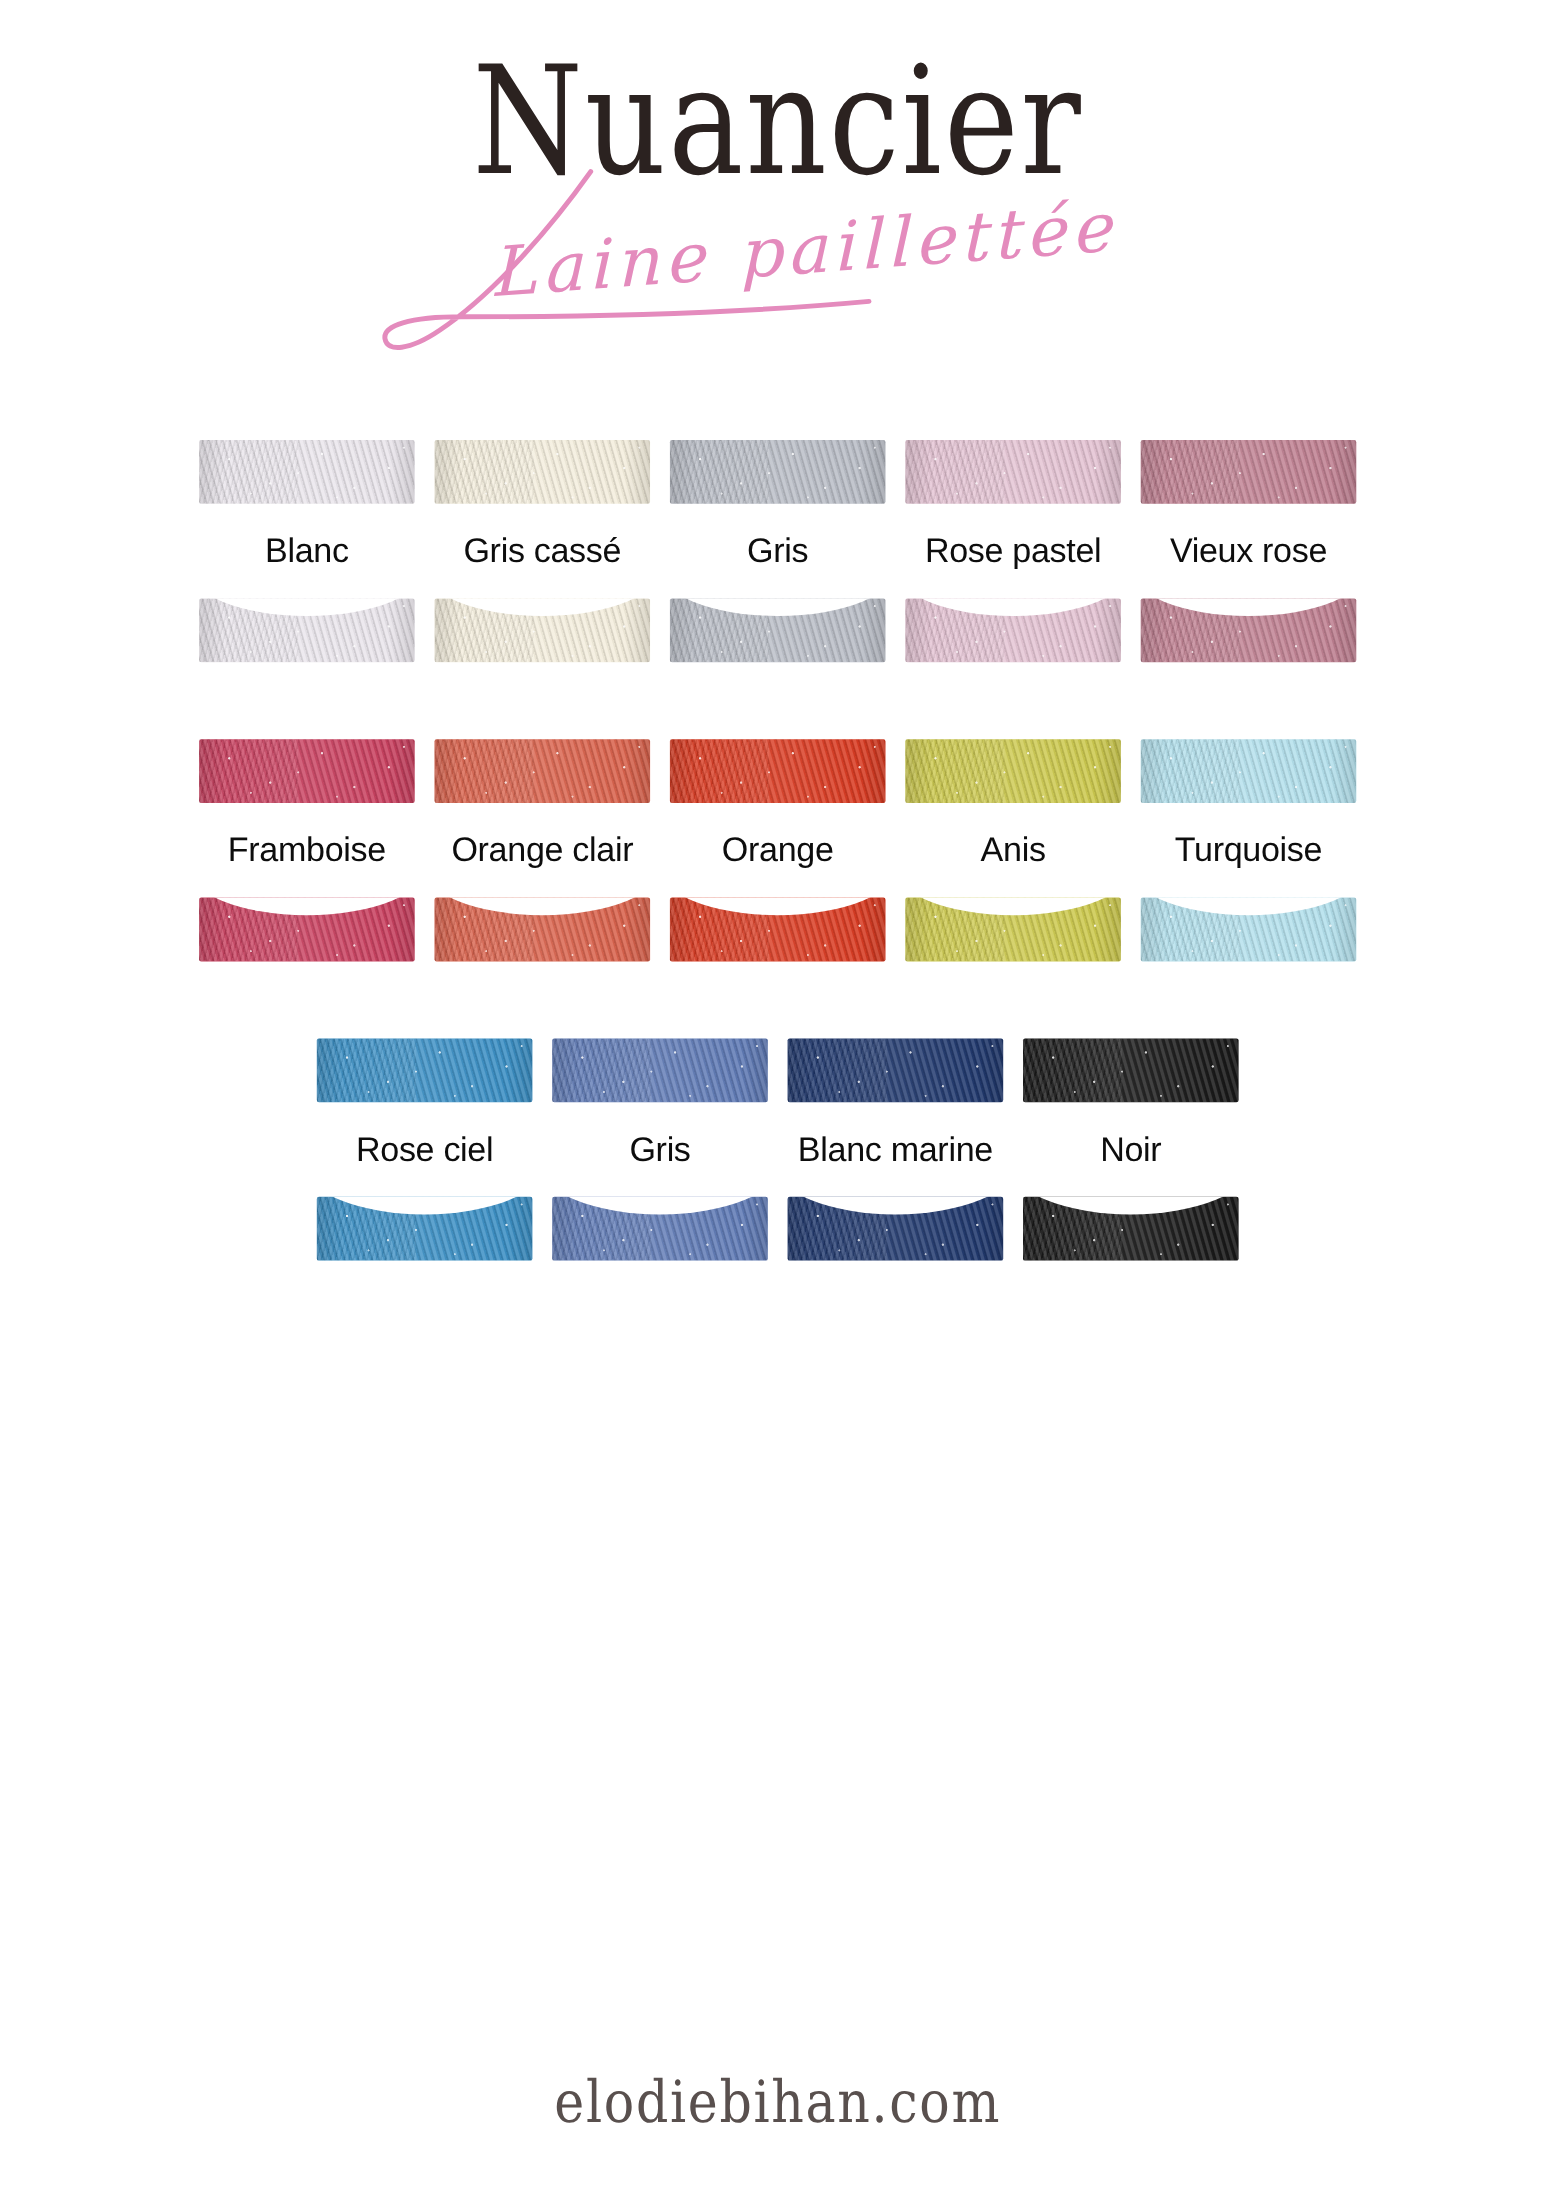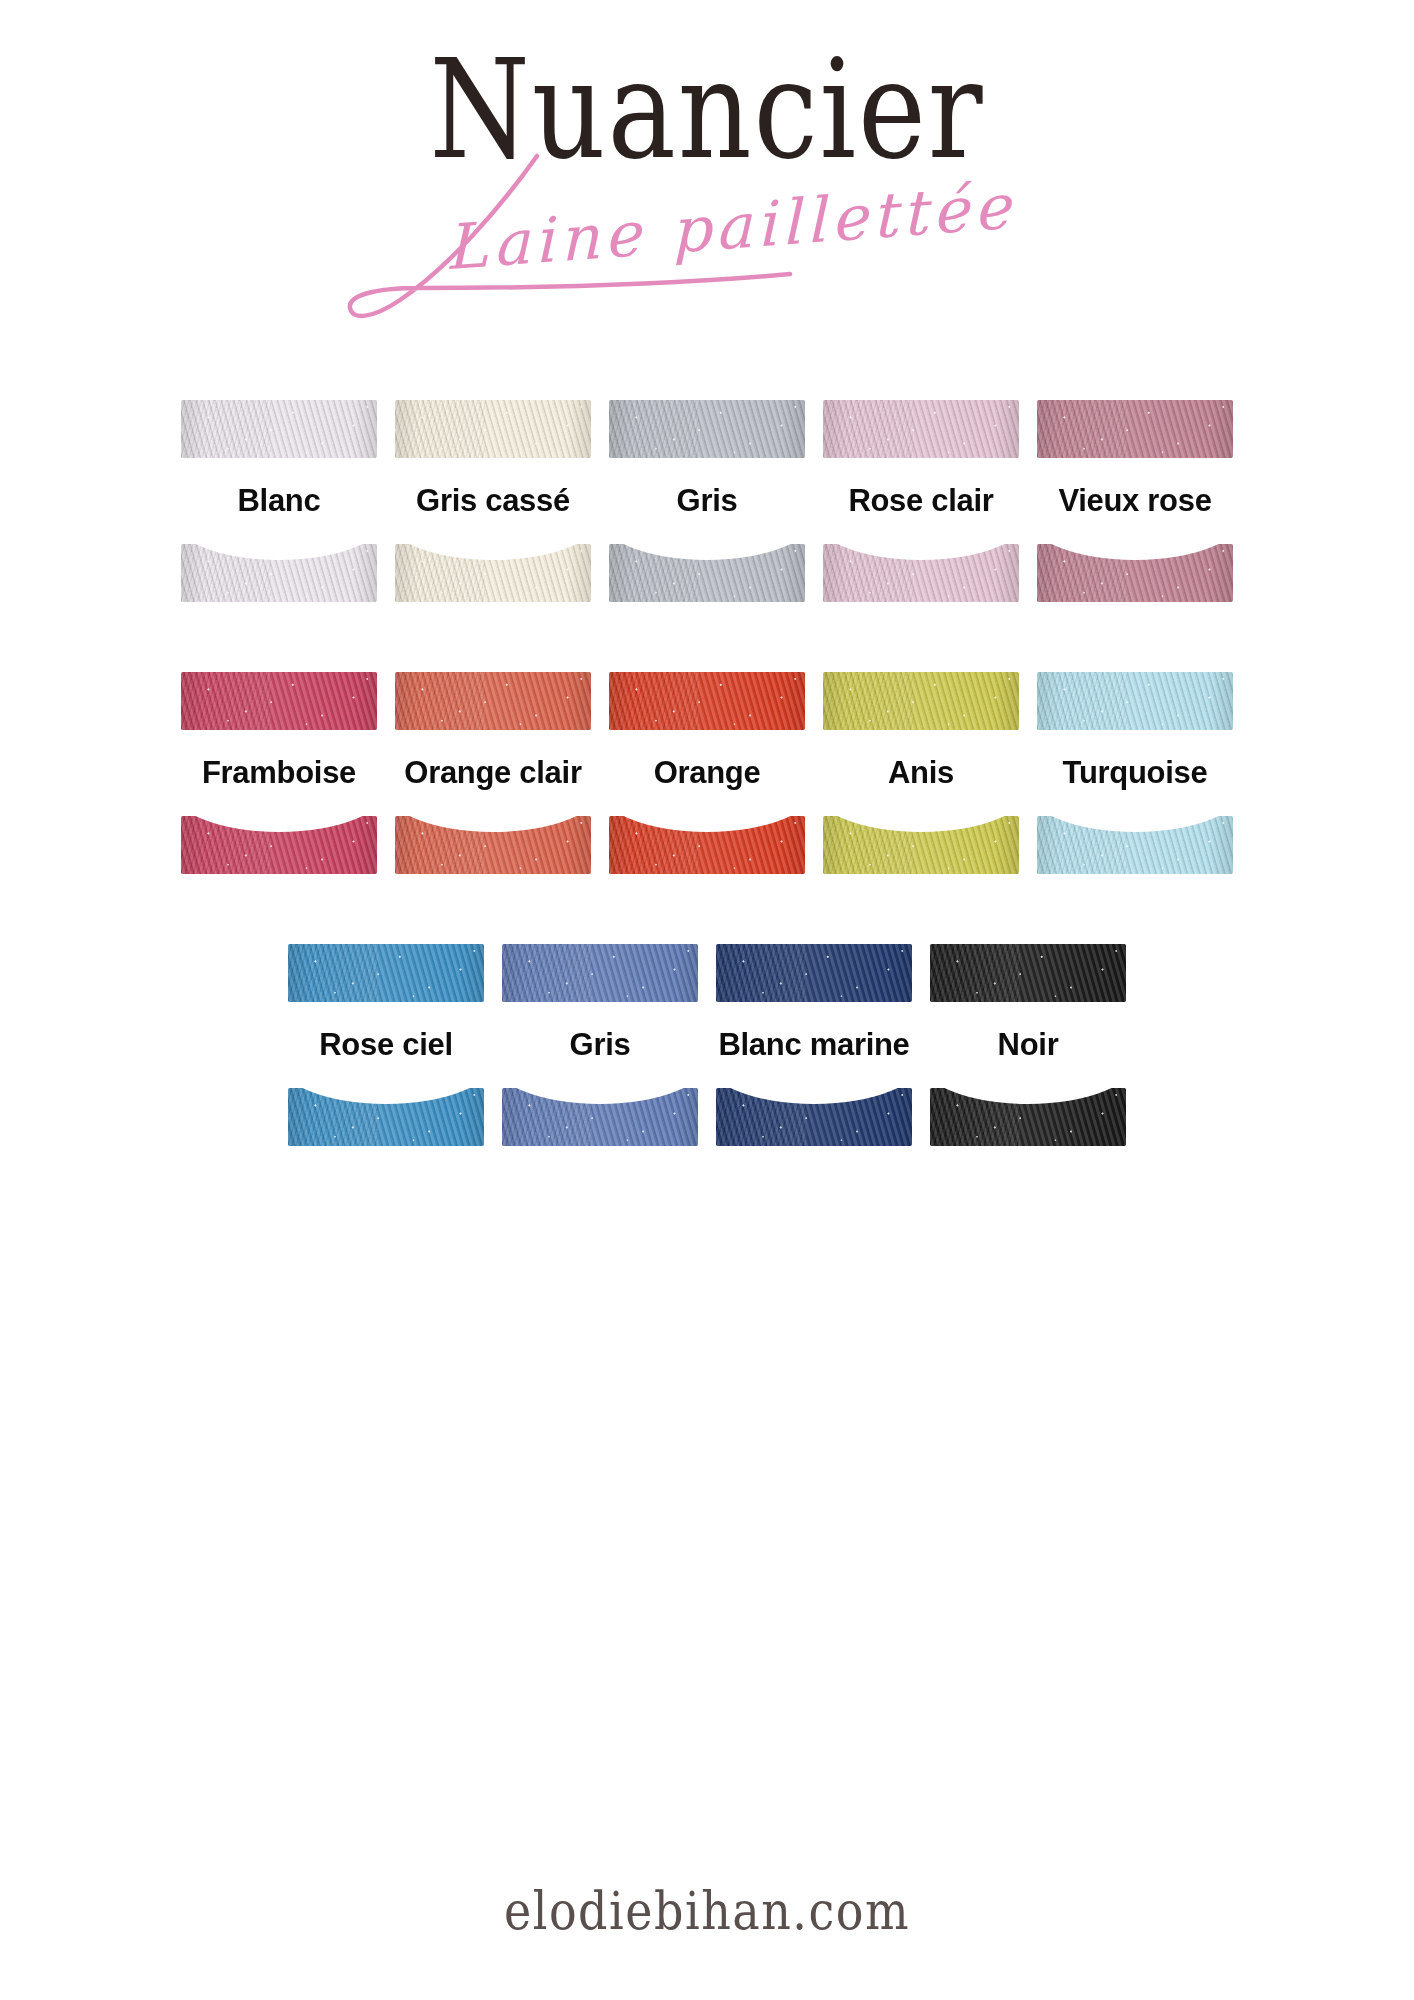--- a/index.html
+++ b/index.html
@@ -126,21 +126,21 @@
   .swatch.bottom .crown {
     position:absolute; left:-6%; top:-30px; width:112%; height:46px;
     background:#ffffff;
     border-radius:0 0 50% 50% / 0 0 100% 100%;
   }
 
   .label {
     width:196px;
     text-align:center;
     font-family:"Liberation Sans", sans-serif;
-    font-weight:700;
+    font-weight:400;
     font-size:31px;
     color:#0d0d0d;
     letter-spacing:-0.3px;
     white-space:nowrap;
     line-height:1.1;
   }
 
   
   .footer {
     position:absolute;
@@ -212,21 +212,21 @@
             <div class="strands2"></div>
             <div class="shade"></div>
             <div class="sparkle"></div>
           </div>
         </div>
     </div>
     <div class="label-row">
       <div class="label">Blanc</div>
       <div class="label">Gris cassé</div>
       <div class="label">Gris</div>
-      <div class="label">Rose clair</div>
+      <div class="label">Rose pastel</div>
       <div class="label">Vieux rose</div>
     </div>
     <div class="strip-row">
       <div class="cell">
           <div class="swatch bottom" style="background: rgb(234, 230, 236);">
             <div class="strands"></div>
             <div class="strands2"></div>
             <div class="shade"></div>
             <div class="sparkle"></div>
             <div class="crown"></div>

